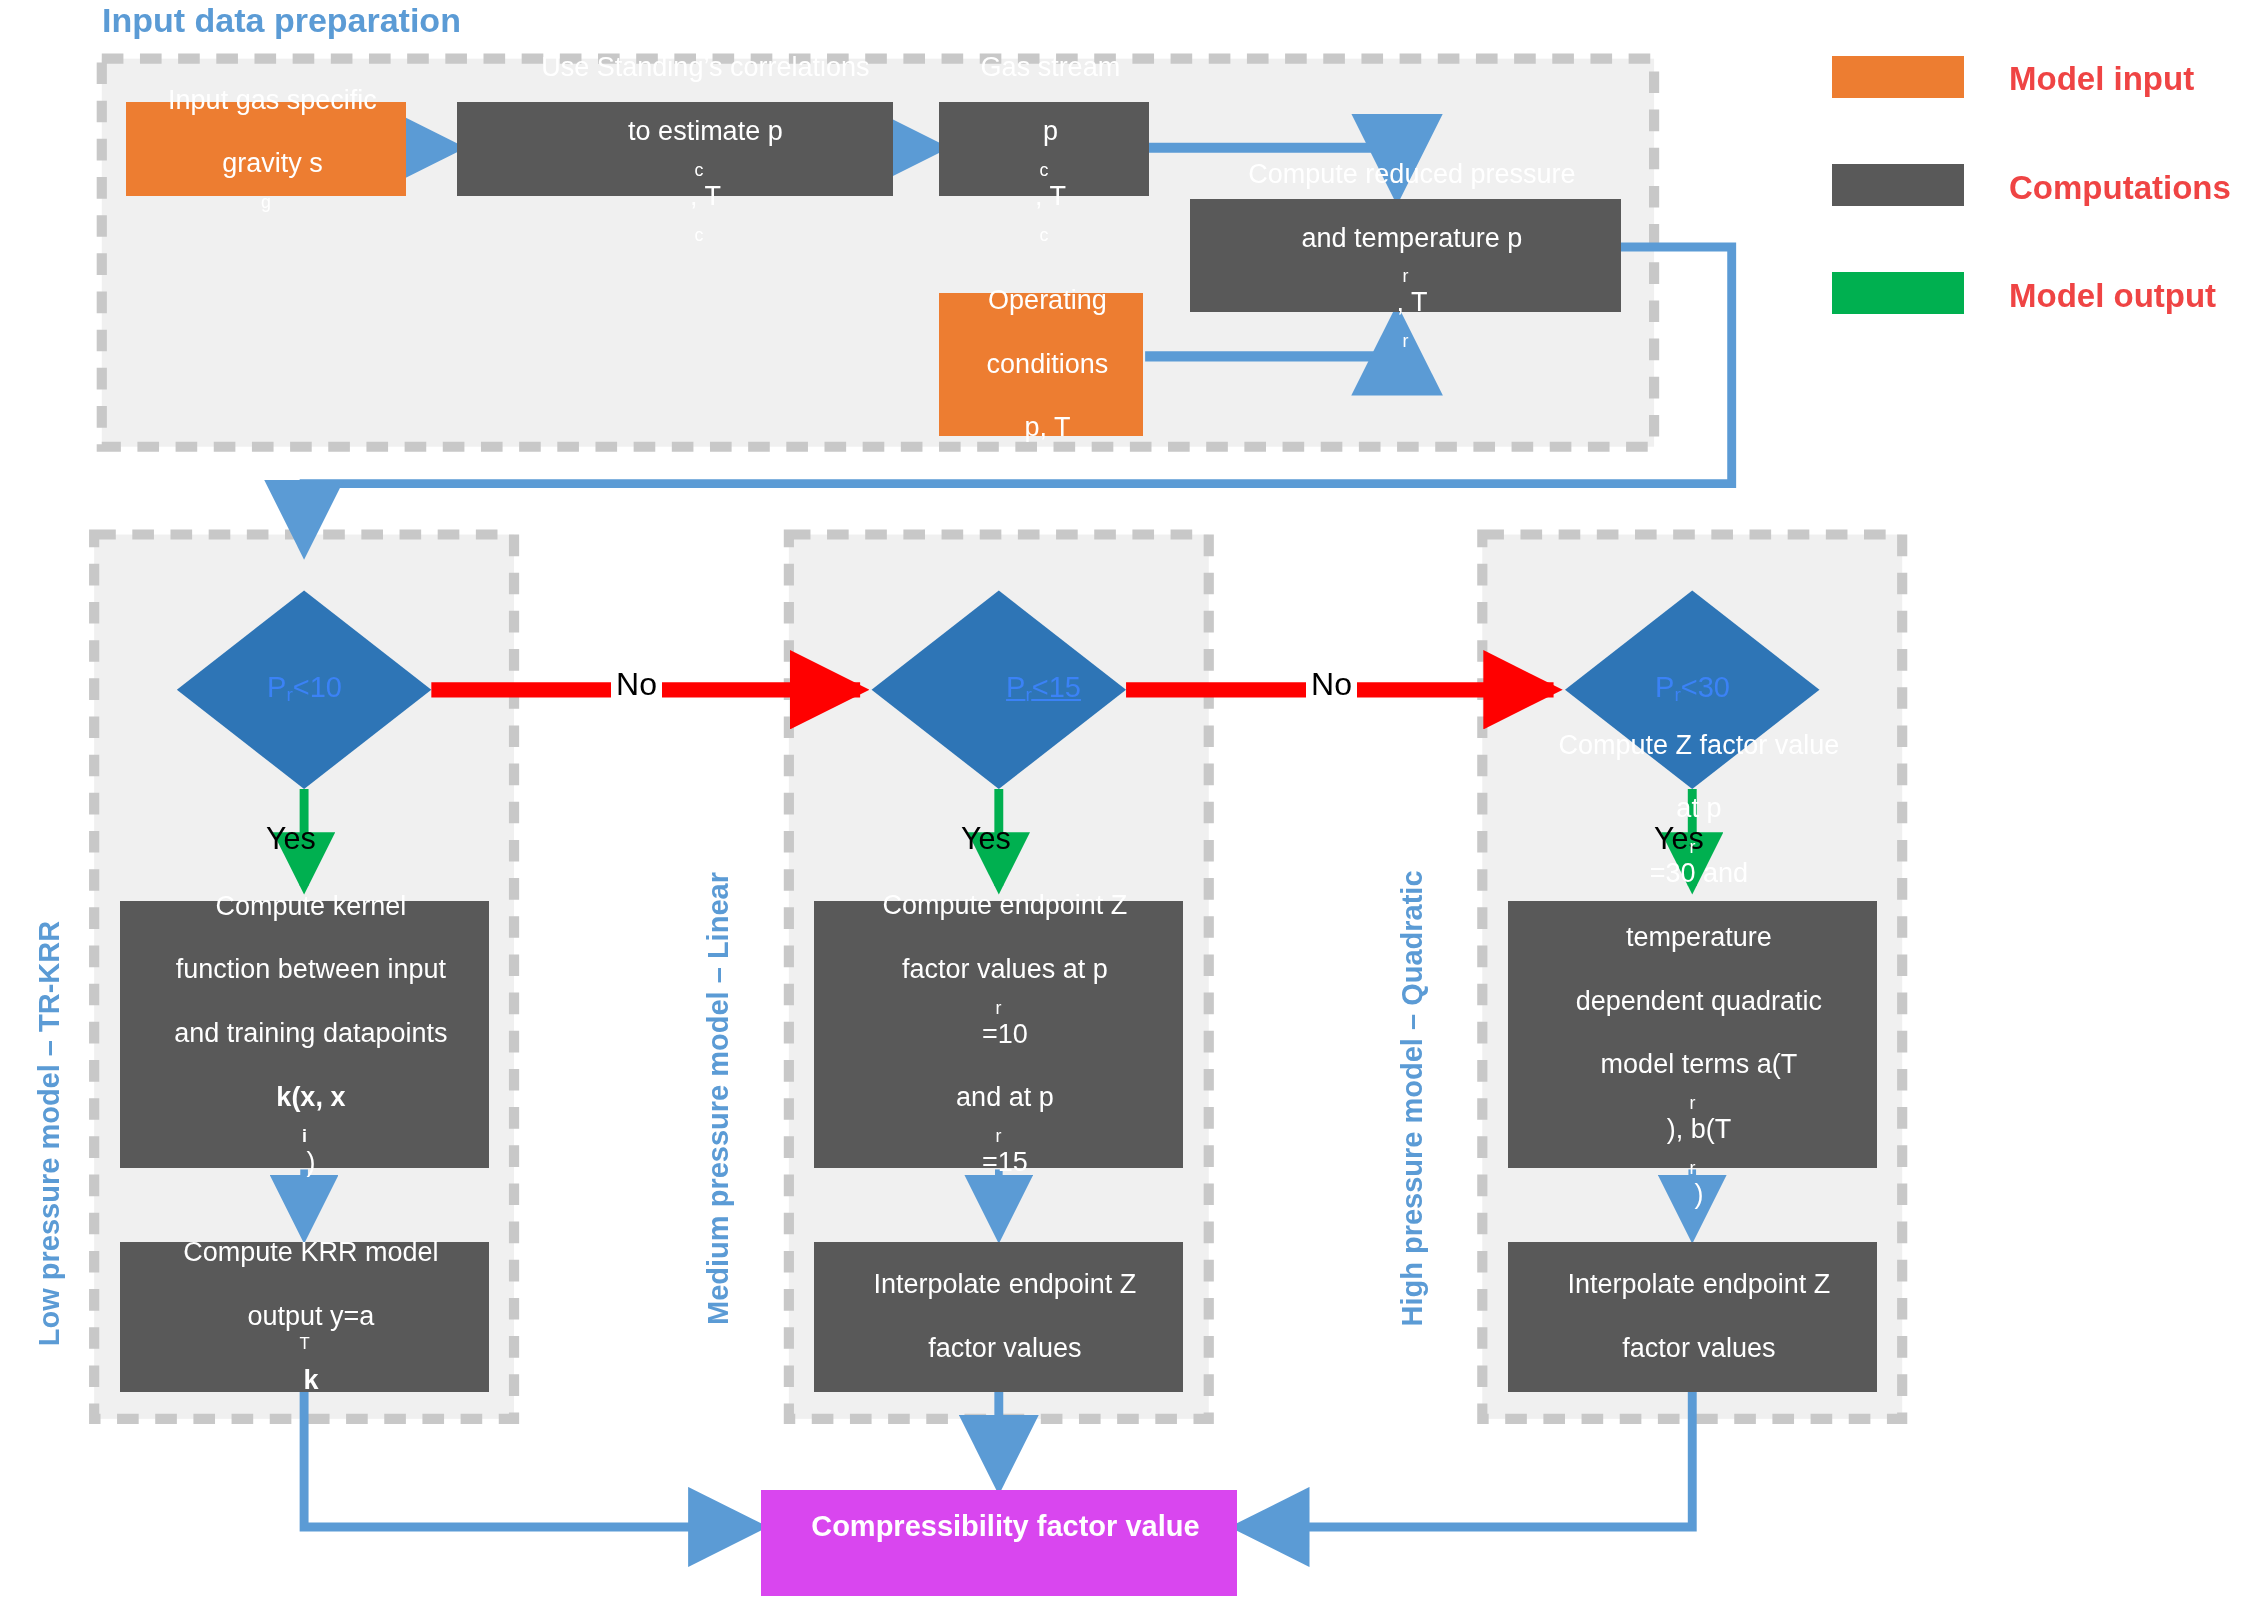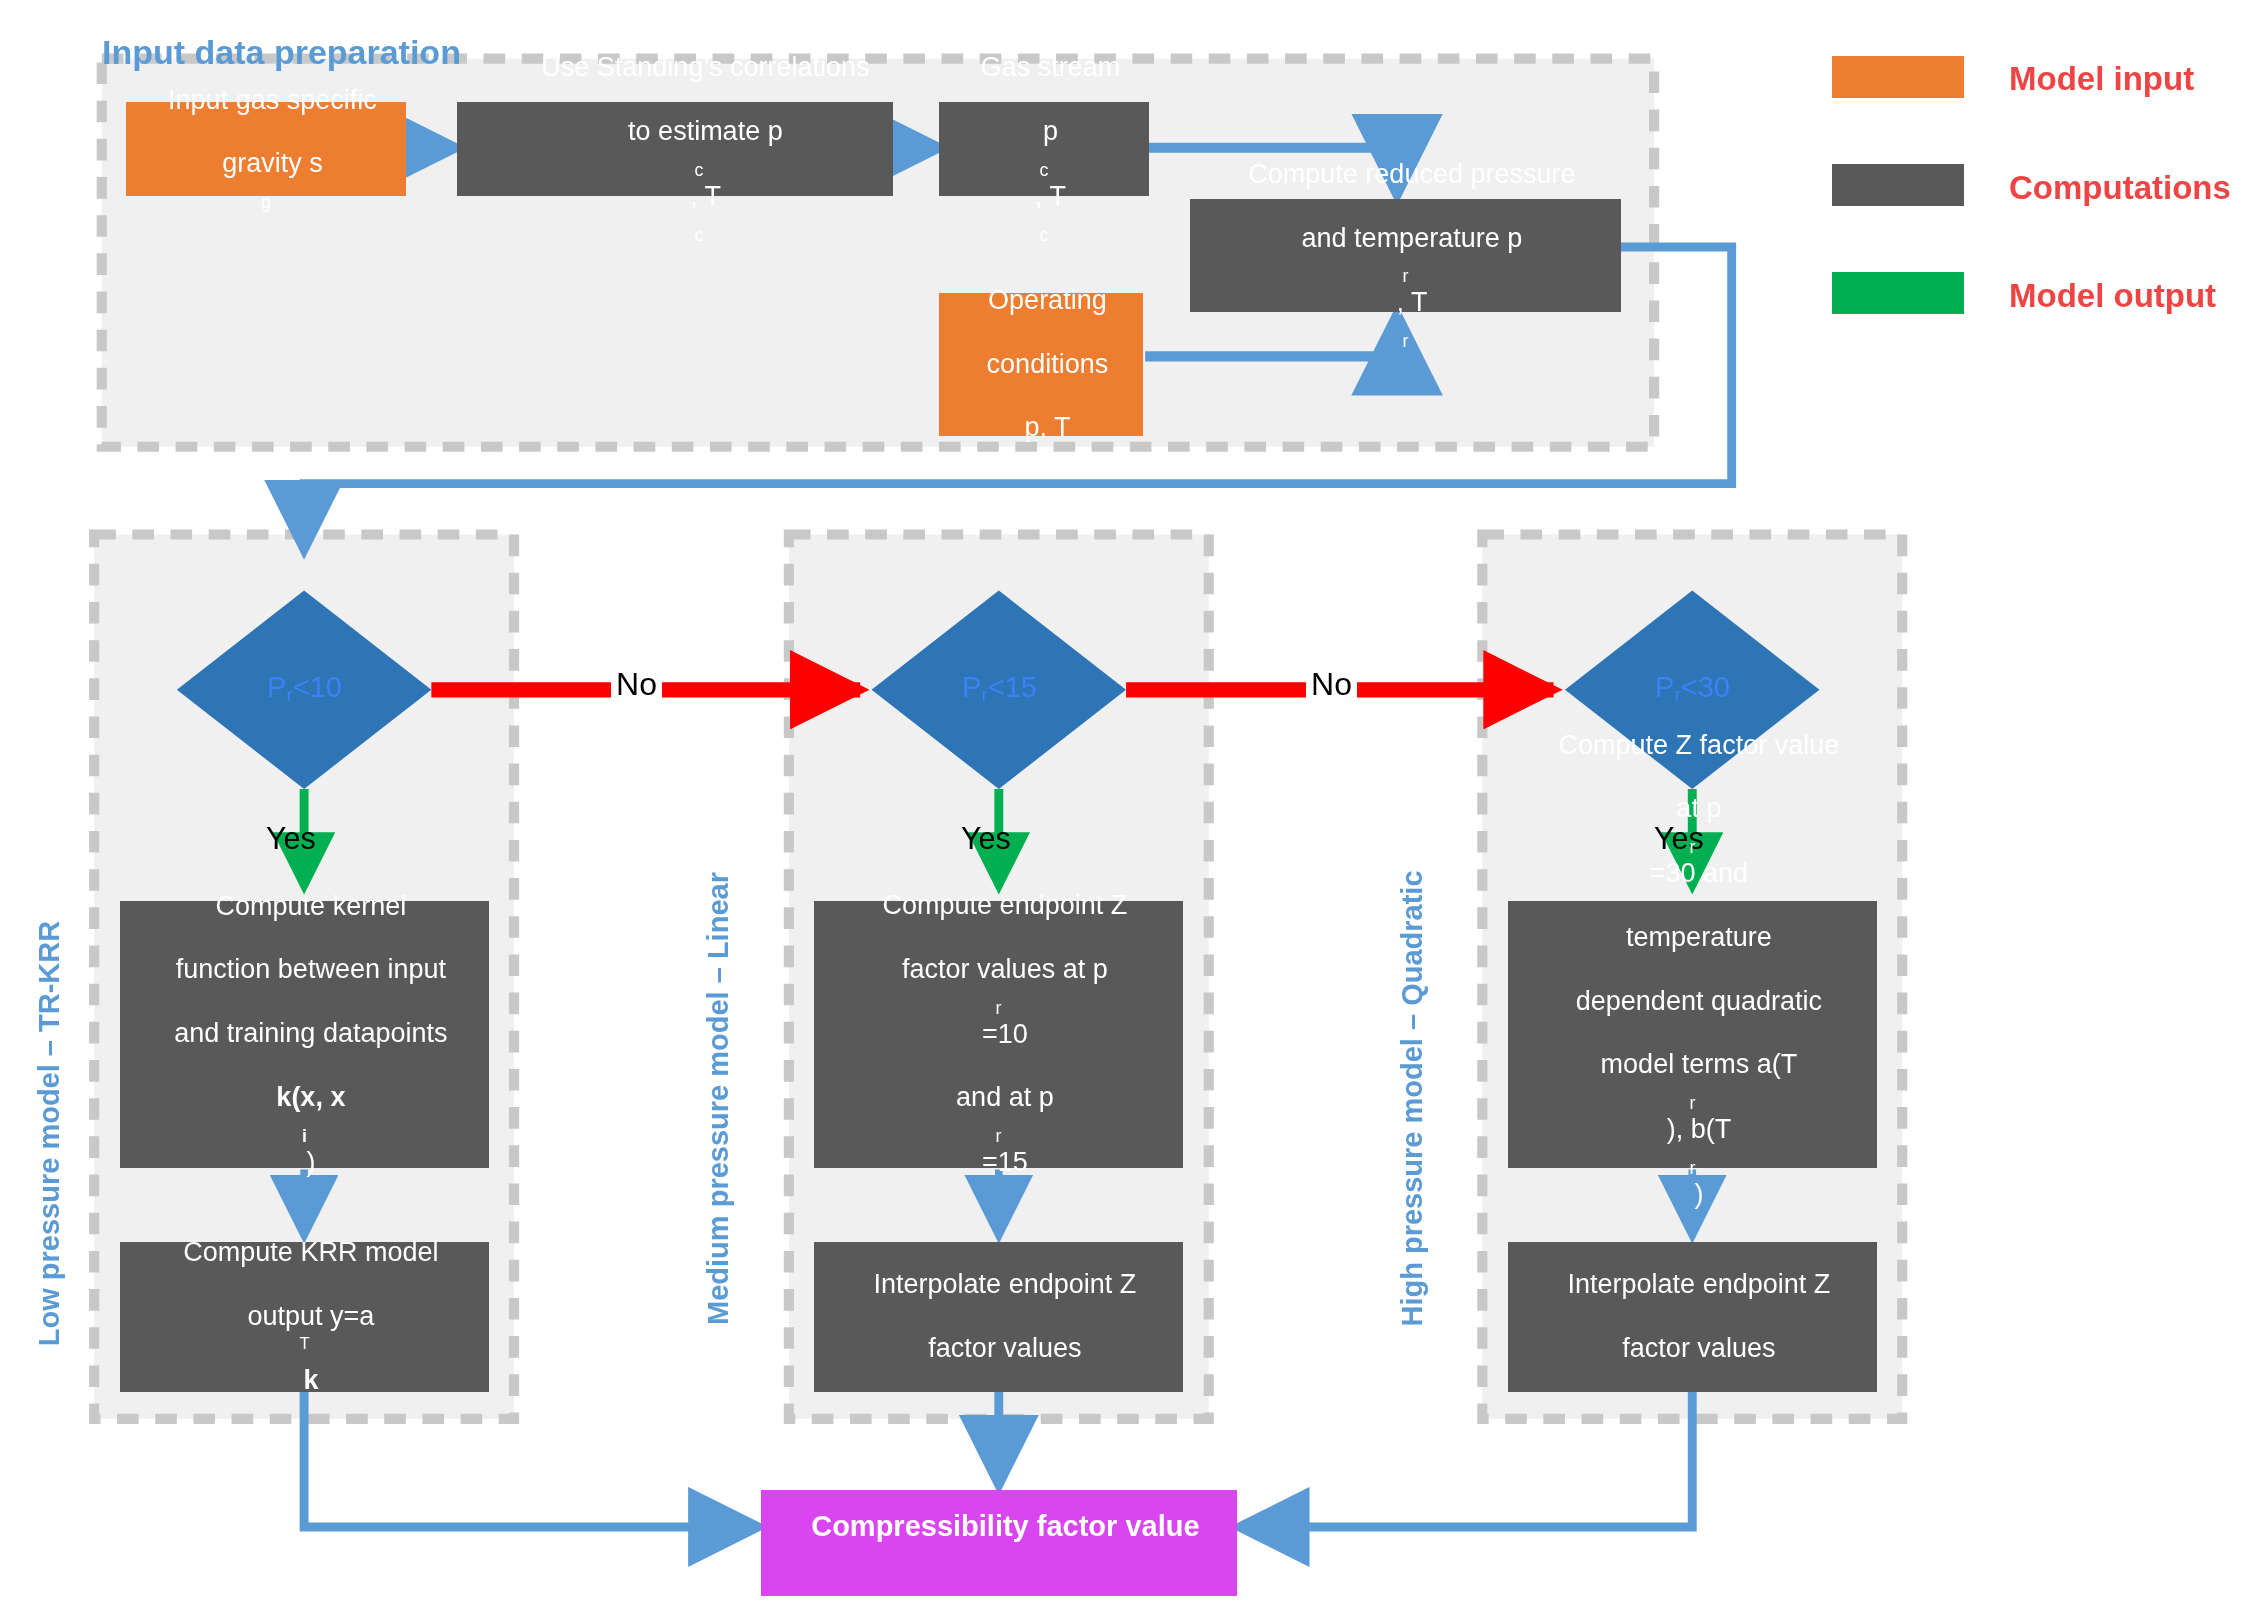--- a/index.html
+++ b/index.html
@@ -82,21 +82,21 @@
 
     <line x1="478" y1="1838" x2="478" y2="1938" stroke="#5B9BD5" stroke-width="12" marker-end="url(#ahBlue)"></line>
     <line x1="1570" y1="1838" x2="1570" y2="1938" stroke="#5B9BD5" stroke-width="12" marker-end="url(#ahBlue)"></line>
     <line x1="2660" y1="1838" x2="2660" y2="1938" stroke="#5B9BD5" stroke-width="12" marker-end="url(#ahBlue)"></line>
 
     <polyline points="478,2188 478,2400 1188,2400" fill="none" stroke="#5B9BD5" stroke-width="14" marker-end="url(#ahBlue)"></polyline>
     <line x1="1570" y1="2188" x2="1570" y2="2330" stroke="#5B9BD5" stroke-width="14" marker-end="url(#ahBlue)"></line>
     <polyline points="2660,2188 2660,2400 1952,2400" fill="none" stroke="#5B9BD5" stroke-width="14" marker-end="url(#ahBlue)"></polyline>
   </svg>
 
-  <div class="grp-label" style="left:102px;top:1.3px;font-size:34px;margin-top:32px;">Input data preparation</div>
+  <div class="grp-label" style="left:102px;top:1.3px;font-size:34px;">Input data preparation</div>
 
   <div class="grp-label" style="left:-205px;top:1117px;font-size:29px;transform:rotate(-90deg);transform-origin:center;width:509px;text-align:center;">Low pressure model – TR-KRR</div>
 
   <div class="grp-label" style="left:464px;top:1082px;font-size:29px;transform:rotate(-90deg);transform-origin:center;width:509px;text-align:center;">Medium pressure model – Linear</div>
 
   <div class="grp-label" style="left:1158px;top:1082px;font-size:29px;transform:rotate(-90deg);transform-origin:center;width:509px;text-align:center;">High pressure model – Quadratic</div>
 
   <div class="node n-input" style="left:126px;top:102px;width:280px;height:94px;font-size:27px;">
     <span><span>Input gas specific</span><br>
       <span>gravity s</span><sub>g</sub>
@@ -124,21 +124,21 @@
   <div class="node n-input" style="left:939px;top:293px;width:204px;height:143px;font-size:27px;">
     <span><span>Operating</span><br>
       <span>conditions</span><br>
       <span>p, T</span>
     </span>
   </div>
 
   <div class="diamond-text" style="left:177px;top:671px;width:255px;font-size:29px;">
     <span>P</span><sub>r</sub><span>&lt;10</span>
   </div>
-  <div class="diamond-text" style="left:872px;top:671px;width:255px;font-size:29px;">
+  <div class="diamond-text" style="left:916px;top:671px;width:255px;font-size:29px;text-decoration:underline;">
     <span>P</span><sub>r</sub><span>&lt;15</span>
   </div>
   <div class="diamond-text" style="left:1565px;top:671px;width:255px;font-size:29px;">
     <span>P</span><sub>r</sub><span>&lt;30</span>
   </div>
 
   <div class="edge-label" style="left:611px;top:666px;font-size:32px;">No</div>
   <div class="edge-label" style="left:1306px;top:666px;font-size:32px;">No</div>
 
   <div class="yes-label" style="left:266px;top:821px;font-size:30.5px;">Yes</div>

